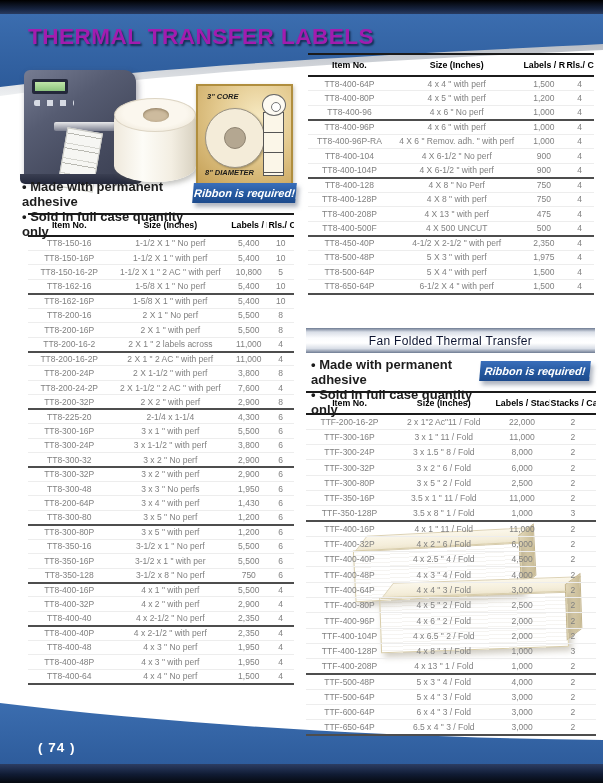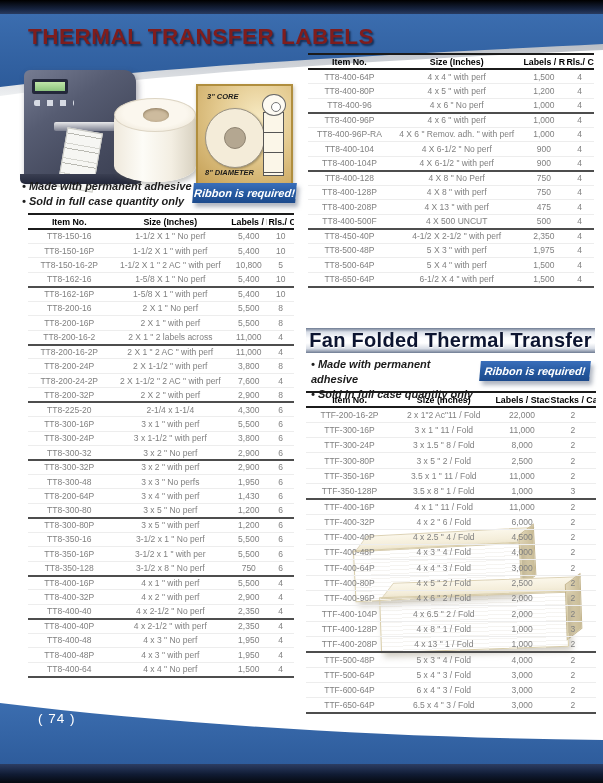--- a/index.html
+++ b/index.html
@@ -7,21 +7,21 @@
   .page {
     position:relative; width:603px; height:783px; overflow:hidden;
     background:#fff; font-family:"Liberation Sans", sans-serif;
   }
   
   .header-svg, .footer-svg { position:absolute; left:0; display:block; }
   .header-svg { top:0; }
   .footer-svg { top:695px; }
   .page-title {
     position:absolute; left:28px; top:24px; z-index:3;
-    color:#7f1d1d; font-size:22.5px; font-weight:bold; letter-spacing:0.5px;
+    color:#a21caf; font-size:22.5px; font-weight:bold; letter-spacing:0.5px;
     text-shadow:1.5px 2px 2px rgba(5,15,40,0.65);
     white-space:nowrap;
   }
   
   .printer-wrap { position:absolute; left:16px; top:58px; width:180px; height:142px; z-index:2; }
   .printer-body {
     position:absolute; left:8px; top:12px; width:112px; height:110px;
     background:linear-gradient(145deg,#767c92 0%,#565c72 35%,#454a5e 70%,#3a3f52 100%);
     border-radius:6px 12px 4px 4px; box-shadow:2px 3px 6px rgba(60,60,80,.45);
   }
@@ -64,40 +64,40 @@
     font-style:italic; color:#1a1a1a; }
   .core-roll-icon { position:absolute; right:5px; top:8px; width:24px; height:84px; }
   .core-roll-ellipse { position:absolute; left:0; top:0; width:24px; height:22px; border-radius:50%;
     background:#fdfaf2; border:1px solid #666; }
   .core-roll-ellipse::after { content:""; position:absolute; left:8px; top:7px; width:8px; height:8px;
     border-radius:50%; background:#fff; border:1px solid #777; }
   .core-roll-strip { position:absolute; left:1px; top:18px; width:21px; height:64px;
     background:#fbf6e8; border:1px solid #555;
     background-image:repeating-linear-gradient(180deg, transparent 0 19px, #555 19px 20px); }
   
-  .bullets { position:absolute; z-index:3; font-size:11px; font-style:italic; font-weight:600;
+  .bullets { position:absolute; z-index:3; font-size:13px; font-weight:600;
     color:#1c1c1c; line-height:15px; }
   .bullets-left { left:22px; top:179px; width:175px; }
   .bullets-fan { left:311px; top:357px; width:168px; }
   .bullet-line::before { content:"• "; }
   .ribbon-badge {
     position:absolute; z-index:3; height:20px; padding:0 9px;
     background:linear-gradient(180deg,#3a6fbb 0%,#24589f 55%,#1c4a8c 100%);
     color:#fff; font-size:11px; font-style:italic; font-weight:bold;
     display:flex; align-items:center; justify-content:center;
     transform:skewX(-5deg); box-shadow:3px 4px 4px rgba(110,120,140,.55);
     white-space:nowrap;
   }
   .badge-top { left:193px; top:183px; width:103px; }
   .badge-fan { left:480px; top:361px; width:110px; }
   
   table { border-collapse:collapse; table-layout:fixed; background:transparent; }
   .tbl { position:absolute; z-index:2; }
   .tbl th { font-size:8.8px; font-weight:bold; color:#000; text-align:center;
-    border-top:2px solid #1b1b1b; border-bottom:2px solid #1b1b1b; height:15px; padding:0 1px;
+    border-top:2px solid #1b1b1b; border-bottom:2px solid #1b1b1b; height:22px; padding:0 1px;
     white-space:nowrap; overflow:hidden; }
   .tbl td { font-size:8.5px; color:#808080; text-align:center; padding:0 1px;
     border-bottom:1px solid #ededed; white-space:nowrap; overflow:hidden; }
   .tbl tbody tr.sep td { border-bottom:2px solid #4d4d4d; }
   .tbl tbody tr:last-child td { border-bottom:2.5px solid #4d4d4d; }
   .tbl-left { left:28px; top:213px; width:266px; }
   .tbl-left td { height:14.45px; }
   .tbl-left th:nth-child(1), .tbl-left td:nth-child(1) { width:31%; }
   .tbl-left th:nth-child(2), .tbl-left td:nth-child(2) { width:45%; }
   .tbl-left th:nth-child(3), .tbl-left td:nth-child(3) { width:14%; }
@@ -113,40 +113,40 @@
   .tbl-fan th:nth-child(1), .tbl-fan td:nth-child(1) { width:30%; }
   .tbl-fan th:nth-child(2), .tbl-fan td:nth-child(2) { width:35%; }
   .tbl-fan th:nth-child(3), .tbl-fan td:nth-child(3) { width:19%; }
   .tbl-fan th:nth-child(4), .tbl-fan td:nth-child(4) { width:16%; }
   
   .fan-bar {
     position:absolute; left:306px; top:328px; width:289px; height:25px; z-index:2;
     background:linear-gradient(180deg,#6e7b92 0%,#d9dee7 16%,#fbfcfe 40%,#ffffff 60%,#d9dee7 82%,#6e7b92 100%);
     display:flex; align-items:center; justify-content:center;
   }
-  .fan-bar-text { font-size:20px; font-weight:bold; color:#0c1430; letter-spacing:0.3px;
+  .fan-bar-text { font-size:12px; font-weight:normal; color:#0c1430; letter-spacing:0.3px;
     text-shadow:0.5px 0.5px 0 rgba(255,255,255,.8); }
   
   .stacks { position:absolute; left:348px; top:528px; width:240px; height:140px; z-index:1; }
   .stack { position:absolute; }
   .stack-top { position:absolute; height:16px; width:100%; top:-12px; left:8px;
     transform:skewX(-40deg); background:linear-gradient(180deg,#fbf7ea,#f1e9d2);
     border:1px solid #ddd2b4; }
   .stack-front { position:absolute; top:2px; left:0; width:100%; height:100%;
     background:linear-gradient(180deg,#f4edd8 0%,#ece2c4 55%,#ddd1b0 100%);
     background-image:repeating-linear-gradient(180deg, rgba(120,100,60,.07) 0 1px, transparent 1px 4px);
     border:1px solid #d8cdaa; box-shadow:3px 4px 6px rgba(120,110,80,.35); }
   .stack-side { position:absolute; top:-10px; right:-14px; width:16px; height:100%;
     transform:skewY(-35deg); background:linear-gradient(90deg,#e2d7b8,#c9bc97);
     border:1px solid #c3b48c; }
   .stack1 { left:6px; top:16px; width:168px; height:52px; transform:rotate(-3deg); }
   .stack2 { left:32px; top:64px; width:188px; height:56px; transform:rotate(-2deg); }
   
-  .page-number { position:absolute; left:38px; top:711px; z-index:3; color:#fff;
-    font-size:13.5px; font-weight:normal; letter-spacing:1px; }
+  .page-number { position:absolute; left:38px; top:740px; z-index:3; color:#fff;
+    font-size:13.5px; font-weight:bold; letter-spacing:1px; }
 </style>
 </head>
 <body>
 
 <div class="page">
 
   <svg class="header-svg" width="603" height="100" viewBox="0 0 603 100">
     <defs>
       <linearGradient id="navyGrad" x1="0" y1="0" x2="0" y2="1">
         <stop offset="0" stop-color="#000000"></stop>
@@ -548,20 +548,26 @@
           <td>11,000</td>
           <td>2</td>
         </tr>
         <tr>
           <td>TTF-300-24P</td>
           <td>3 x 1.5 " 8 / Fold</td>
           <td>8,000</td>
           <td>2</td>
         </tr>
         <tr>
+          <td>TTF-300-32P</td>
+          <td>3 x 2 " 6 / Fold</td>
+          <td>6,000</td>
+          <td>2</td>
+        </tr>
+        <tr>
           <td>TTF-300-80P</td>
           <td>3 x 5 " 2 / Fold</td>
           <td>2,500</td>
           <td>2</td>
         </tr>
         <tr>
           <td>TTF-350-16P</td>
           <td>3.5 x 1 " 11 / Fold</td>
           <td>11,000</td>
           <td>2</td>

